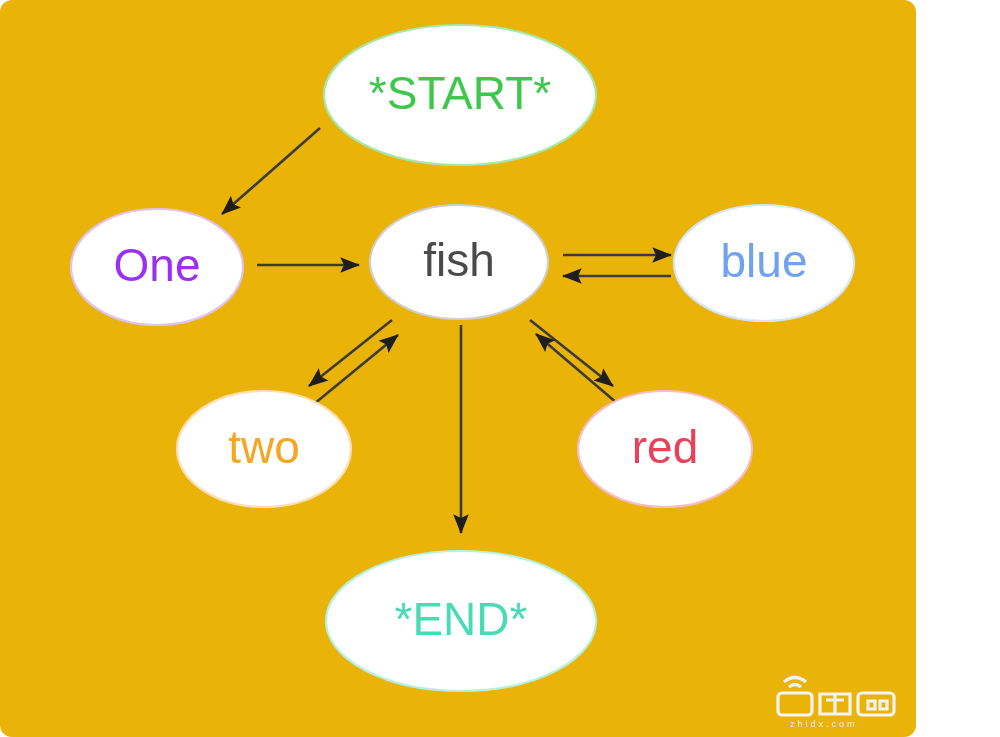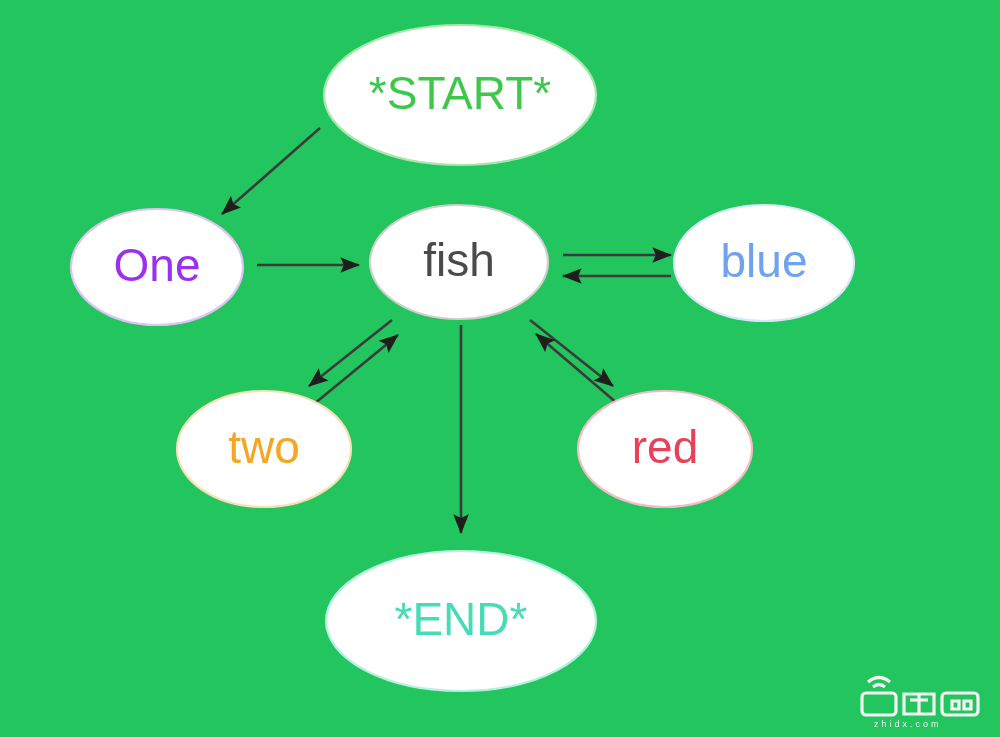--- a/index.html
+++ b/index.html
@@ -5,24 +5,25 @@
   html, body {
     margin: 0;
     padding: 0;
     background: #ffffff;
   }
   body {
     font-family: "Liberation Sans", sans-serif;
   }
   #canvas {
     position: relative;
-    width: 1000px;
+    width: 916px;
     height: 737px;
-    background: #22c55e;
+    background: #eab308;
     overflow: hidden;
+    border-radius: 12px;
   }
   #graph-svg {
     position: absolute;
     left: 0;
     top: 0;
     width: 1000px;
     height: 737px;
   }
   .node-label {
     font-family: "Liberation Sans", sans-serif;

